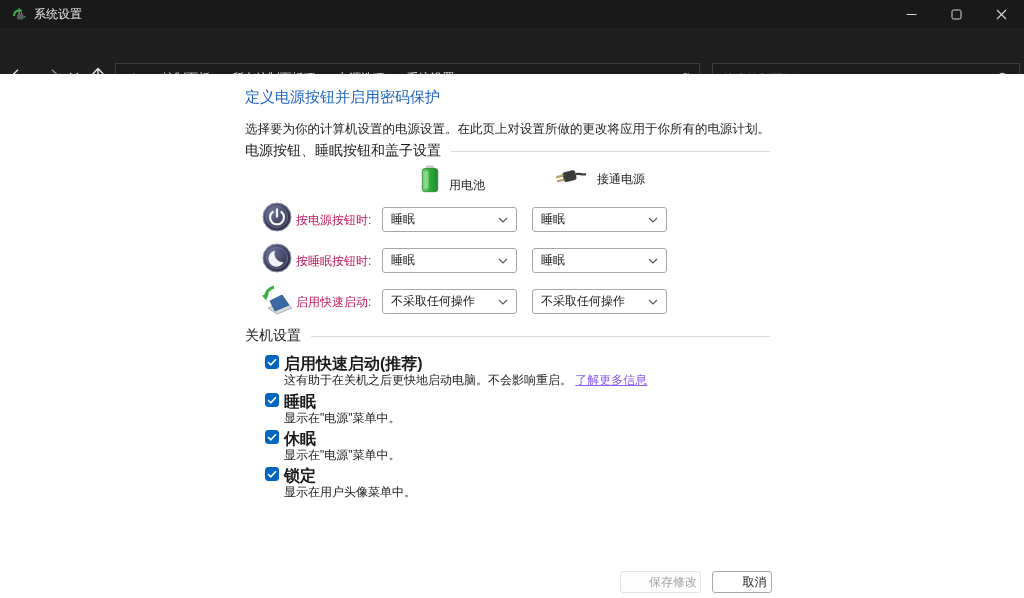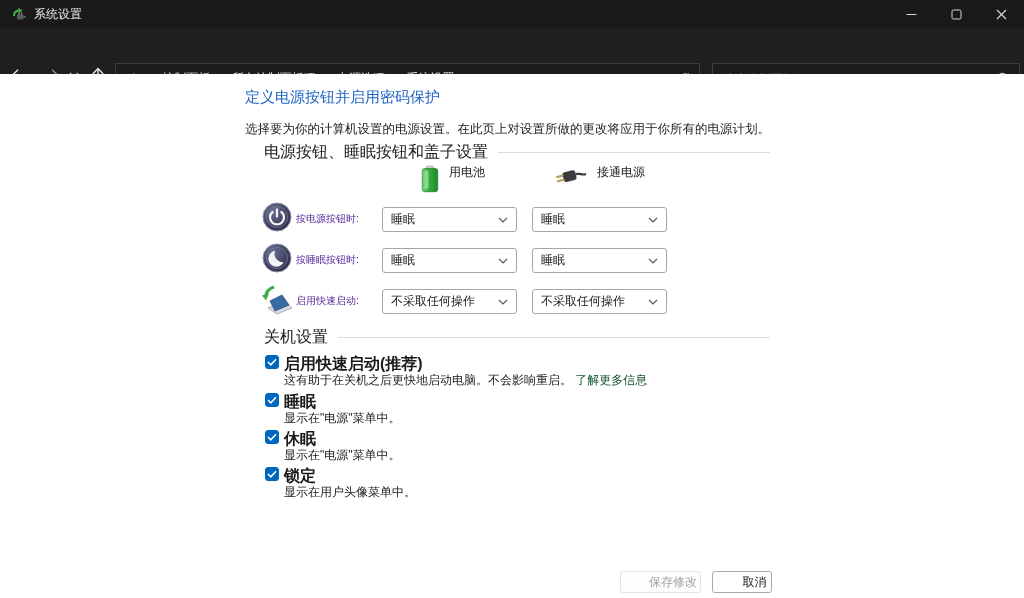--- a/index.html
+++ b/index.html
@@ -37,40 +37,40 @@
   #searchbox input::placeholder { color:#8f8f8f; opacity:1; }
   #searchbox .sbtn { width:32px; height:28px; display:flex; align-items:center; justify-content:center; }
 
   
   #content { position:absolute; left:0; top:74px; width:1024px; height:524px; background:#ffffff; color:#1a1a1a; }
   .abs { position:absolute; }
   #page-heading { left:245px; top:14px; font-size:15px; color:#1d63c4; }
   #page-sub { left:245px; top:39px; font-size:12.5px; color:#1b1b1b;margin-top:8px; }
 
   .group-head { left:245px; width:525px; display:flex; align-items:center; }
-  .group-head .gh-label { font-size:16px; color:#1a1a1a; white-space:nowrap;margin-left:19px; }
+  .group-head .gh-label { font-size:14px; color:#1a1a1a; white-space:nowrap; }
   .group-head .gh-line { flex:1; height:1px; background:#dcdcdc; margin-left:10px; }
 
-  .col-head { display:flex; align-items:flex-start; font-size:12px; color:#1a1a1a; }
+  .col-head { display:flex; align-items:flex-end; font-size:12px; color:#1a1a1a; }
   .col-head svg { margin-right:9px; }
 
-  .setting-label { font-size:10px; color:#4c1d95; }
+  .setting-label { font-size:12px; color:#be185d; }
 
   .select { position:absolute; width:135px; height:25px; background:#ffffff;
     border:1px solid #a6a6a6; border-radius:3px; display:flex; align-items:center;
     font-size:12px; color:#1a1a1a; cursor:default; }
   .select .sel-text { padding-left:8px; flex:1; white-space:nowrap; overflow:hidden; }
   .select .sel-chev { padding-right:8px; display:flex; align-items:center; }
 
   .checkbox { position:absolute; width:14px; height:14px; border-radius:3px;
     background:#0067c0; border:1px solid #0067c0;
     display:flex; align-items:center; justify-content:center; }
   .opt-label { position:absolute; font-size:16px; font-weight:bold; color:#1a1a1a; }
   .opt-desc { position:absolute; font-size:12px; color:#1b1b1b; white-space:nowrap; }
-  .opt-desc a { color:#14532d; cursor:pointer; }
+  .opt-desc a { color:#8b5cf6; text-decoration:underline; cursor:pointer; }
 
   .btn { position:absolute; height:22px; font-size:12px; border-radius:3px;
     display:flex; align-items:center; justify-content:center; cursor:default;padding-left:25px; }
   #btn-save { left:620px; top:497px; width:81px; background:#fdfdfd;
     border:1px solid #e4e4e4; color:#a3a3a3; }
   #btn-cancel { left:712px; top:497px; width:60px; background:#ffffff;
     border:1px solid #a9a9a9; color:#1a1a1a; }
 </style>
 </head>
 <body>

